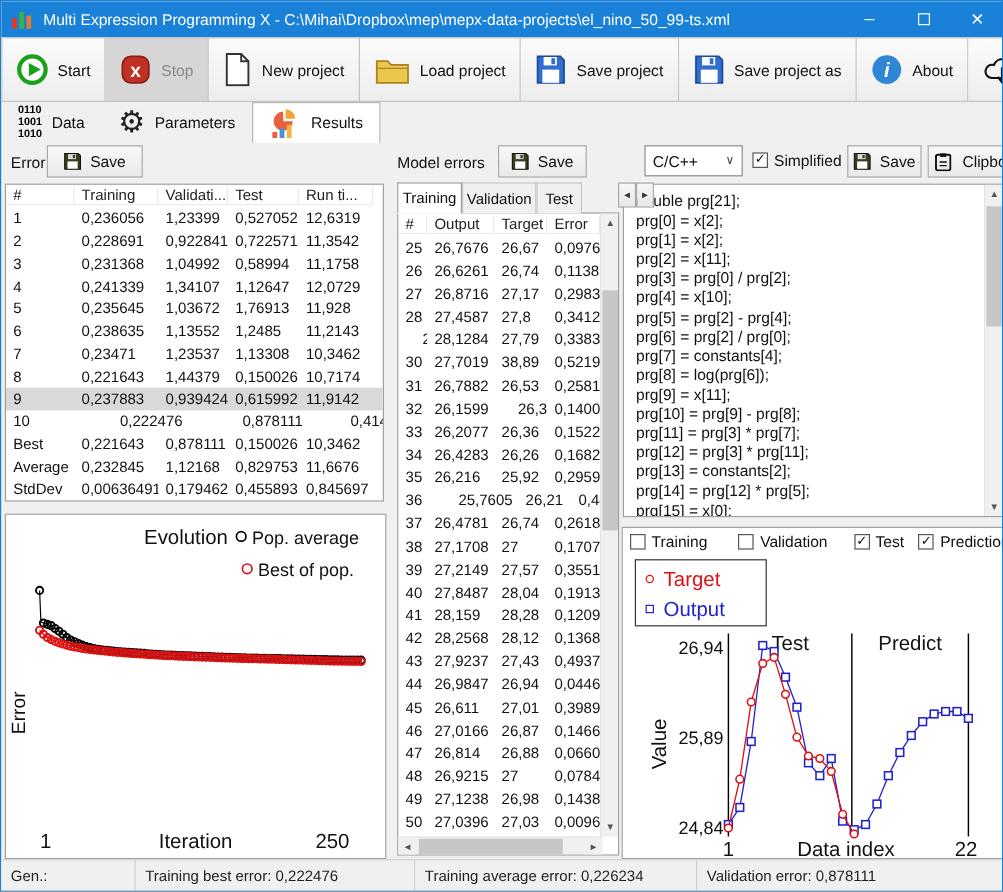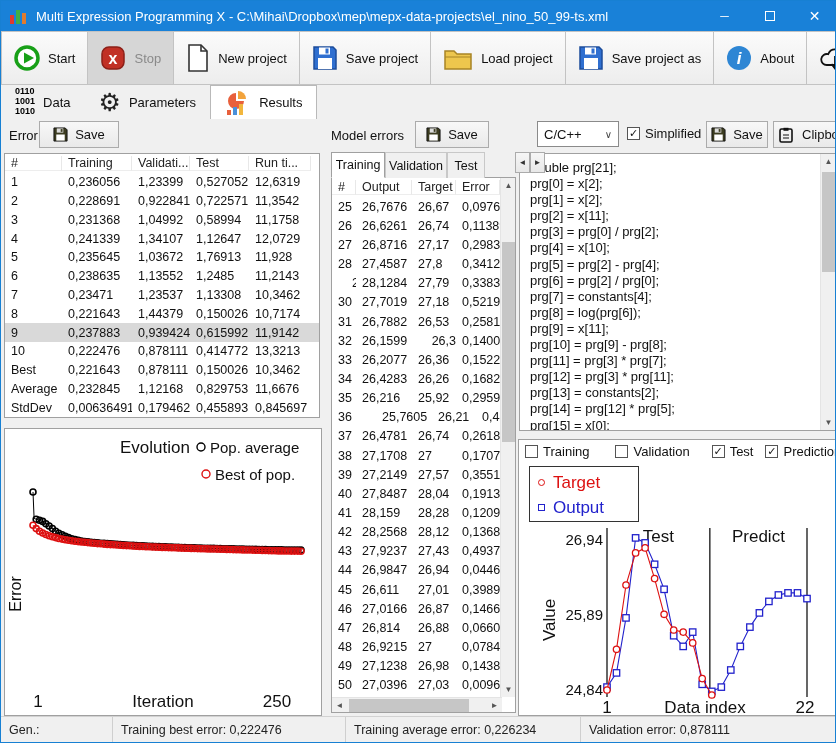--- a/index.html
+++ b/index.html
@@ -99,34 +99,34 @@
       <span>Stop</span>
     </div>
     <div class="tbtn">
       <svg width="24" height="28" viewBox="0 0 24 28">
         <path d="M3 1 L15 1 L21 7 L21 27 L3 27 Z" fill="#fff" stroke="#333" stroke-width="1.6"></path>
         <path d="M15 1 L15 7 L21 7" fill="none" stroke="#333" stroke-width="1.6"></path>
       </svg>
       <span>New project</span>
     </div>
     <div class="tbtn">
+      <svg width="30" height="26" viewBox="0 0 30 26">
+        <path d="M2 6 L11 6 L14 9 L28 9 L28 24 L2 24 Z" fill="#edc64d" stroke="#a88425" stroke-width="1.5"></path>
+        <path d="M2 12 L28 12" stroke="#a88425" stroke-width="1"></path>
+      </svg>
+      <span>Load project</span>
+    </div>
+    <div class="tbtn">
       <svg width="26" height="26" viewBox="0 0 26 26">
         <path d="M2 2 L21 2 L24 5 L24 24 L2 24 Z" fill="#2f6fd0" stroke="#1d4c9a" stroke-width="1.5"></path>
         <rect x="7" y="2.5" width="11" height="7" fill="#fff"></rect>
           <rect x="13.5" y="3.5" width="3" height="5" fill="#2f6fd0"></rect>
         <rect x="6" y="13" width="14" height="11" fill="#fff"></rect>
       </svg>
       <span>Save project</span>
-    </div>
-    <div class="tbtn">
-      <svg width="30" height="26" viewBox="0 0 30 26">
-        <path d="M2 6 L11 6 L14 9 L28 9 L28 24 L2 24 Z" fill="#edc64d" stroke="#a88425" stroke-width="1.5"></path>
-        <path d="M2 12 L28 12" stroke="#a88425" stroke-width="1"></path>
-      </svg>
-      <span>Load project</span>
     </div>
     <div class="tbtn">
       <svg width="26" height="26" viewBox="0 0 26 26">
         <path d="M2 2 L21 2 L24 5 L24 24 L2 24 Z" fill="#2f6fd0" stroke="#1d4c9a" stroke-width="1.5"></path>
         <rect x="7" y="2.5" width="11" height="7" fill="#fff"></rect>
           <rect x="13.5" y="3.5" width="3" height="5" fill="#2f6fd0"></rect>
         <rect x="6" y="13" width="14" height="11" fill="#fff"></rect>
       </svg>
       <span>Save project as</span>
     </div>
@@ -284,21 +284,21 @@
         <div class="tcell" style="width: 59px;">0,150026</div>
         <div class="tcell" style="width: 62px;">10,7174</div>
       </div>
       <div class="trow sel" style="height: 18.8px;">
         <div class="tcell" style="width: 57px;">9</div>
         <div class="tcell" style="width: 70px;">0,237883</div>
         <div class="tcell" style="width: 58px;">0,939424</div>
         <div class="tcell" style="width: 59px;">0,615992</div>
         <div class="tcell" style="width: 62px;">11,9142</div>
       </div>
-      <div class="trow " style="height: 18.8px;">
+      <div class="trow " style="height: 18.8px; gap: 32px;">
         <div class="tcell" style="width: 57px;">10</div>
         <div class="tcell" style="width: 70px;">0,222476</div>
         <div class="tcell" style="width: 58px;">0,878111</div>
         <div class="tcell" style="width: 59px;">0,414772</div>
         <div class="tcell" style="width: 62px;">13,3213</div>
       </div>
       <div class="trow " style="height: 18.8px;">
         <div class="tcell" style="width: 57px;">Best</div>
         <div class="tcell" style="width: 70px;">0,221643</div>
         <div class="tcell" style="width: 58px;">0,878111</div>
@@ -368,21 +368,21 @@
         </div>
         <div class="trow " style="height: 19.15px;">
           <div class="tcell" style="width: 24px; padding-left: 20px;">29</div>
           <div class="tcell" style="width: 56px;">28,1284</div>
           <div class="tcell" style="width: 44px;">27,79</div>
           <div class="tcell" style="width: 44px;">0,338365</div>
         </div>
         <div class="trow " style="height: 19.15px;">
           <div class="tcell" style="width: 24px;">30</div>
           <div class="tcell" style="width: 56px;">27,7019</div>
-          <div class="tcell" style="width: 44px;">27,18</div>
+          <div class="tcell" style="width: 44px;">38,89</div>
           <div class="tcell" style="width: 44px;">0,521945</div>
         </div>
         <div class="trow " style="height: 19.15px;">
           <div class="tcell" style="width: 24px;">31</div>
           <div class="tcell" style="width: 56px;">26,7882</div>
           <div class="tcell" style="width: 44px;">26,53</div>
           <div class="tcell" style="width: 44px;">0,258182</div>
         </div>
         <div class="trow " style="height: 19.15px;">
           <div class="tcell" style="width: 24px;">32</div>

